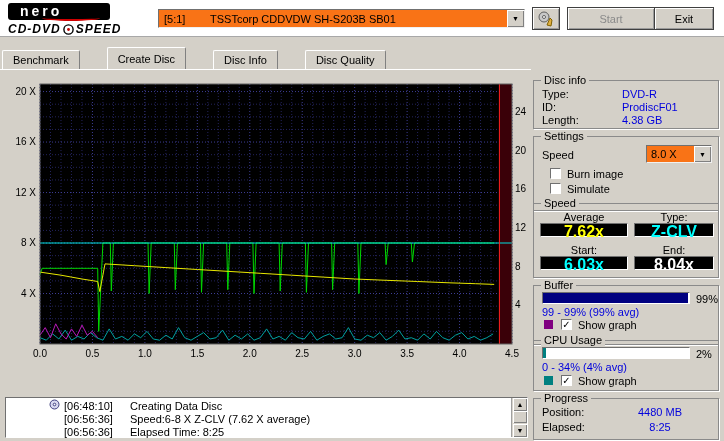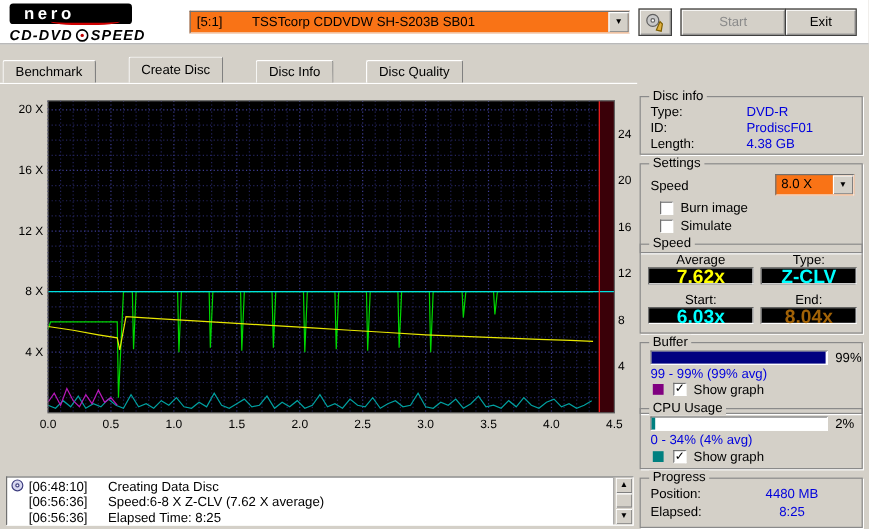--- a/index.html
+++ b/index.html
@@ -25,21 +25,21 @@
   .tabbar{position:absolute;left:2px;top:47px;height:22px;display:flex;align-items:flex-end;z-index:2;gap:26px;}
   .tab{height:19px;padding:3px 10px 0;background:#d4d0c8;border:1px solid #808080;border-bottom:none;border-top-color:#fff;border-left-color:#fff;border-radius:2px 2px 0 0;margin-right:1px;}
   .tab.active{height:22px;padding-top:5px;z-index:3;}
   .tabline{position:absolute;left:0;top:69px;width:531px;border-top:1px solid #fff;}
 
   
   #chart-svg{position:absolute;left:6px;top:76px;}
 
   
   .logbox{position:absolute;left:5px;top:397px;width:523px;height:41px;background:#fff;border:1px solid;border-color:#707070 #fff #fff #707070;}
-  .logrows{position:absolute;left:0;top:1px;right:2px;}
+  .logrows{position:absolute;left:0;top:1px;right:2px;padding-left:40px;}
   .logrow{display:flex;height:13px;align-items:center;padding-left:3px;white-space:nowrap;}
   .logicon{width:15px;flex:none;}
   .logtime{width:66px;flex:none;}
   .vscroll{position:absolute;right:0;top:0;bottom:0;width:16px;background:#d8d4cc;border-left:1px solid #a0a0a0;}
   .sbtn{position:absolute;left:1px;width:14px;height:13px;background:#d4d0c8;box-shadow:inset 1px 1px 0 #fff,inset -1px -1px 0 #808080;font-size:7px;text-align:center;line-height:13px;}
   .sbtn.up{top:0;}
   .sbtn.down{bottom:0;}
   .sthumb{position:absolute;left:1px;top:13px;width:14px;height:12px;background:#d4d0c8;box-shadow:inset 1px 1px 0 #fff,inset -1px -1px 0 #808080;}
 
   
@@ -257,21 +257,21 @@
 
 <div class="group" style="top:203px;height:75px;">
   <div class="gtitle">Speed</div>
   <div class="cell-l" style="top:7px;">Average</div>
   <div class="cell-r" style="top:7px;">Type:</div>
   <div class="lcd lcd-l" style="top: 19px; color: rgb(255, 255, 0);">7.62x</div>
   <div class="lcd lcd-r" style="top: 19px; color: rgb(0, 255, 255);">Z-CLV</div>
   <div class="cell-l" style="top:40px;">Start:</div>
   <div class="cell-r" style="top:40px;">End:</div>
   <div class="lcd lcd-l" style="top: 52px; color: rgb(0, 255, 255);">6.03x</div>
-  <div class="lcd lcd-r" style="top: 52px; color: #a16207;">8.04x</div>
+  <div class="lcd lcd-r" style="top: 52px; color: #ffffff;">8.04x</div>
 </div>
 
 <div class="group" style="top:285px;height:60px;">
   <div class="gtitle">Buffer</div>
   <div class="pbar" style="top:6px;">
     <div class="pfill" style="background: rgb(0, 0, 128); width: 99%;"></div>
   </div>
   <span class="pct" style="top:7px;">99%</span>
   <div class="ilabel bluev" style="top:20px;">99 - 99% (99% avg)</div>
   <span class="swatch" style="left: 10px; top: 34px; background: rgb(128, 0, 128);"></span>

